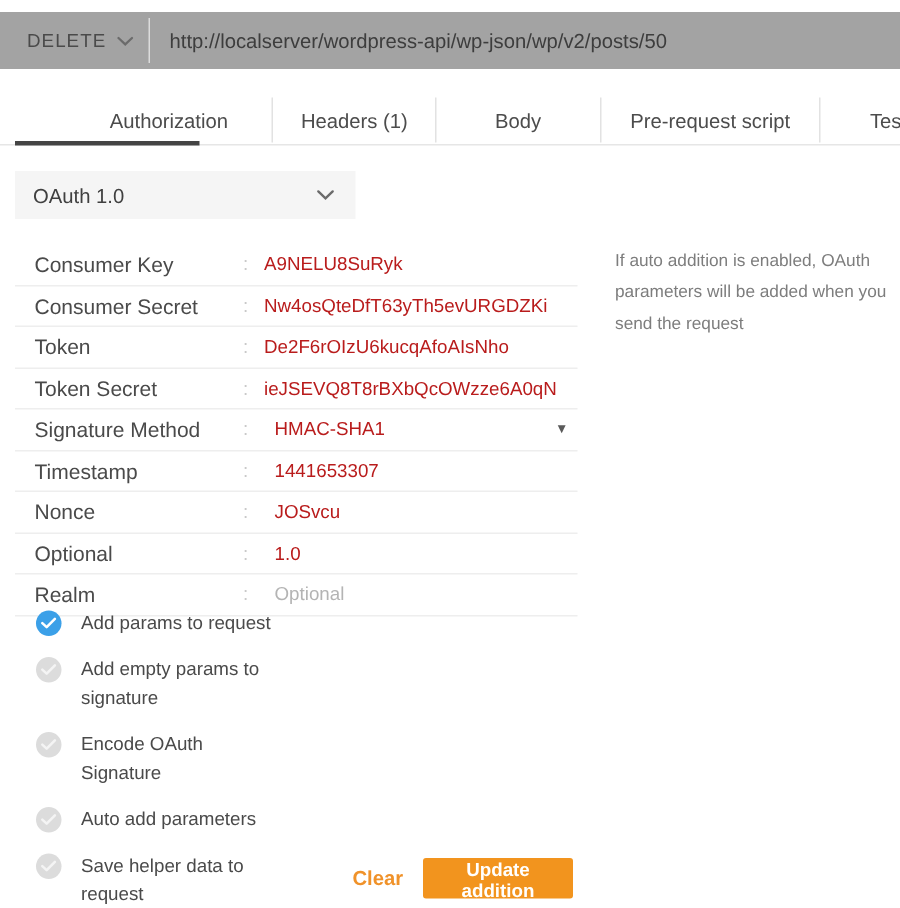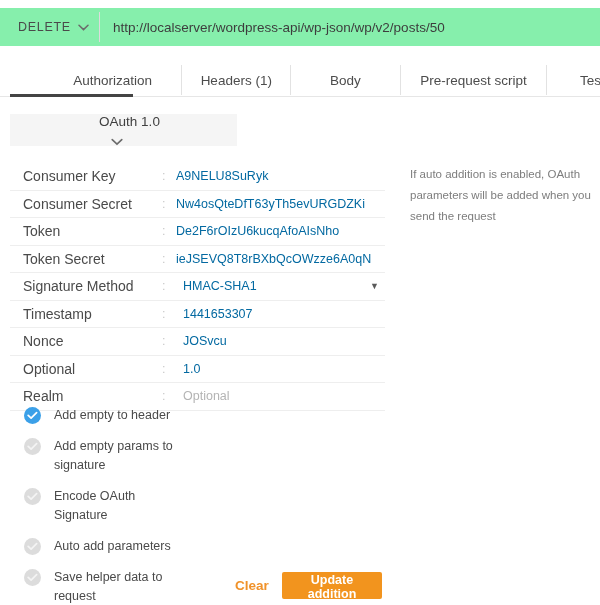--- a/index.html
+++ b/index.html
@@ -22,21 +22,21 @@
     background: #fff;
   }
 
   
   .urlbar {
     position: absolute;
     left: 0;
     top: 8px;
     width: 600px;
     height: 38px;
-    background: #86efac;
+    background: #a3a3a3;
     display: flex;
     align-items: stretch;
   }
   .method {
     width: 99px;
     display: flex;
     align-items: center;
     justify-content: flex-start;
     padding-left: 18px;
     box-sizing: border-box;
@@ -119,21 +119,20 @@
     position: absolute;
     left: 10px;
     top: 114px;
     width: 227px;
     height: 32px;
     background: #f5f5f5;
     display: flex;
     align-items: center;
     cursor: pointer;
     box-sizing: border-box;
-    flex-direction: column;
   }
   .authtype .label {
     flex: 1;
     padding-left: 12px;
     font-size: 13.5px;
     color: #404040;
   }
   .authtype .caret {
     padding-right: 14px;
     display: flex;
@@ -164,21 +163,21 @@
   }
   .fcolon {
     width: 14px;
     font-size: 12.5px;
     color: #c9c9c9;
     text-align: left;
   }
   .fvalue {
     flex: 1;
     font-size: 12.5px;
-    color: #0369a1;
+    color: #b91c1c;
     white-space: nowrap;
     overflow: hidden;
     cursor: text;
     padding-right: 2px;
   }
   .fvalue.placeholder { color: #b4b4b4; }
   .fvalue.indent { padding-left: 7px; }
   .fcaret {
     position: absolute;
     right: 6px;
@@ -359,21 +358,21 @@
   <div class="help">If auto addition is enabled, OAuth parameters will be added when you send the request</div>
 
   <div class="checks">
 
     <div class="crow">
       <span class="cbox on">
         <svg width="11" height="9" viewBox="0 0 11 9">
             <path d="M1.2 4.4 L4.1 7.1 L9.6 1.6" stroke="#ffffff" stroke-width="1.7" fill="none" stroke-linecap="round" stroke-linejoin="round"></path>
           </svg>
       </span>
-      <span class="clabel">Add empty to header</span>
+      <span class="clabel">Add params to request</span>
     </div>
 
     <div class="crow">
       <span class="cbox">
         <svg width="11" height="9" viewBox="0 0 11 9">
             <path d="M1.2 4.4 L4.1 7.1 L9.6 1.6" stroke="#f4f4f4" stroke-width="1.7" fill="none" stroke-linecap="round" stroke-linejoin="round"></path>
           </svg>
       </span>
       <span class="clabel">Add empty params to signature</span>
     </div>

